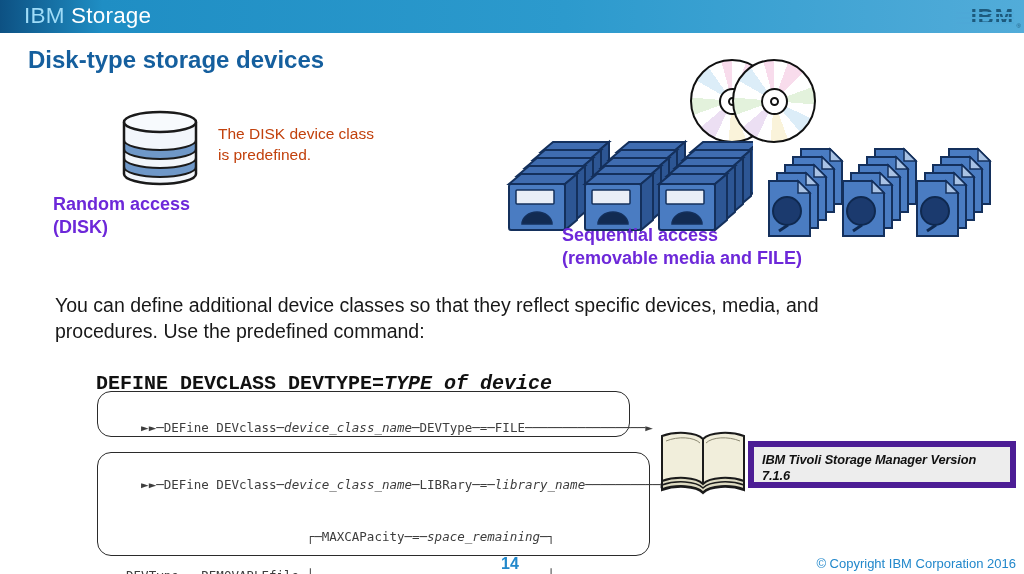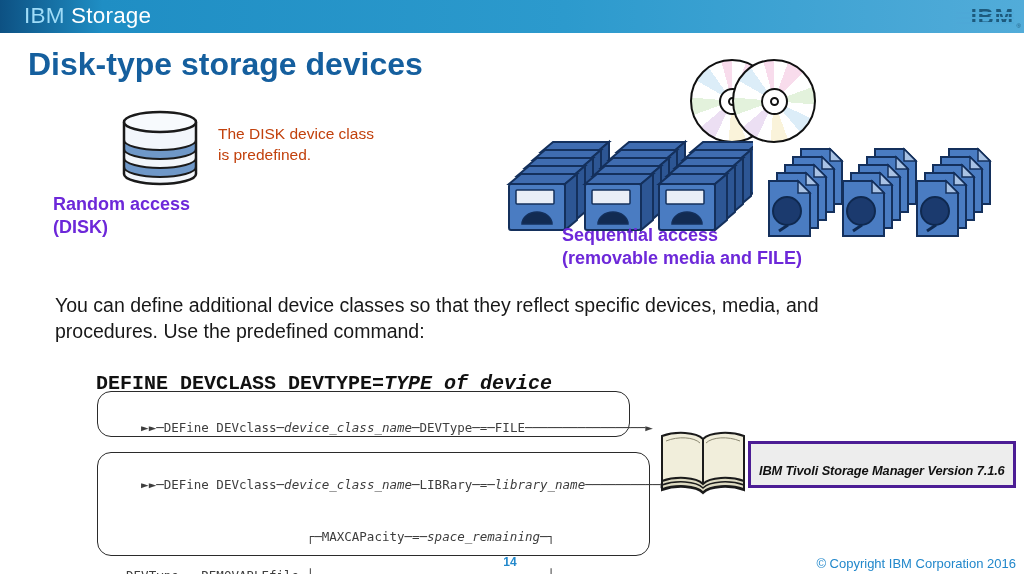--- a/index.html
+++ b/index.html
@@ -11,21 +11,21 @@
   .header-bar { left:0; top:0; width:1024px; height:33px;
     background:linear-gradient(90deg,#0d5183 0%,#1f8ec4 10%,#2c9acd 55%,#52acd9 100%); }
   .brand { left:24px; top:3px; font-size:22.5px; letter-spacing:0.2px; }
   .brand .ibm { color:#9fdcf8; font-weight:400; }
   .brand .training { color:#ffffff; font-weight:400; }
   .ibm-logo { right:10px; top:4px; width:58px; height:25px; }
   .ibm-logo .logo-text { font-weight:700; font-size:22px; color:#1d5a7d; letter-spacing:1px; line-height:25px; text-align:right; }
   .ibm-logo .stripe { position:absolute; left:0; right:0; height:2.4px; background:#4da8d7; }
   .ibm-logo .reg { position:absolute; right:-7px; bottom:0px; font-size:6px; font-weight:400; color:#1d5a7d; }
 
-  .page-title { left:28px; top:46px; font-size:32px; font-weight:700; color:#155f9e; }
+  .page-title { left:28px; top:46px; font-size:24px; font-weight:700; color:#155f9e; }
 
   .note-text { left:218px; top:123px; font-size:15.5px; line-height:21px; color:#c2410c; }
   .caption { font-weight:700; font-size:18px; line-height:23px; color:#6d28d9; }
   .random-caption { left:53px; top:193px; width:215px; }
   .sequential-caption { left:562px; top:224px; width:360px; }
 
   
   .cds { left:690px; top:57px; width:134px; height:94px; }
   .disc { position:absolute; width:84px; height:84px; border-radius:50%; border:2.5px solid #111;
     display:flex; align-items:center; justify-content:center;
@@ -43,24 +43,24 @@
 
   .syntax-box { border:1.5px solid #2b2b2b; border-radius:14px; background:#fff; }
   .box1 { left:97px; top:391px; width:533px; height:46px; }
   .box2 { left:97px; top:452px; width:553px; height:104px; }
   .rail { font-family:"DejaVu Sans Mono",monospace; font-size:12.5px; color:#3d3d3d; white-space:pre; line-height:13px; }
   .rail .var { font-style:italic; }
   .rail1 { left:111px; top:408px; }
   .rail2 { left:111px; top:465px; }
   .fork { left:111px; top:504px; }
 
-  .refbox { left:748px; top:441px; width:268px; height:47px; background:#ededed; border:3px solid #4c1d95;
-    padding:19px 8px; font-size:12.8px; font-weight:700; font-style:italic; line-height:16px; color:#111; letter-spacing:-0.1px; }
-
-  .page-number { left:0; top:555px; width:1020px; text-align:center; font-size:12px; font-weight:700; color:#2288cb; }
+  .refbox { left:748px; top:441px; width:268px; height:47px; background:#ededed; border:6px solid #4c1d95;
+    padding:5px 8px; font-size:12.8px; font-weight:700; font-style:italic; line-height:16px; color:#111; letter-spacing:-0.1px; }
+
+  .page-number { left:0; top:555px; width:1020px; text-align:center; font-size:16px; font-weight:700; color:#2288cb; }
   .copyright { right:8px; top:556px; font-size:13px; color:#2288cb; }
 </style>
 </head>
 <body>
 
 <div class="slide">
 
   <div class="abs header-bar">
     <div class="abs brand">
       <span class="ibm">IBM</span>

